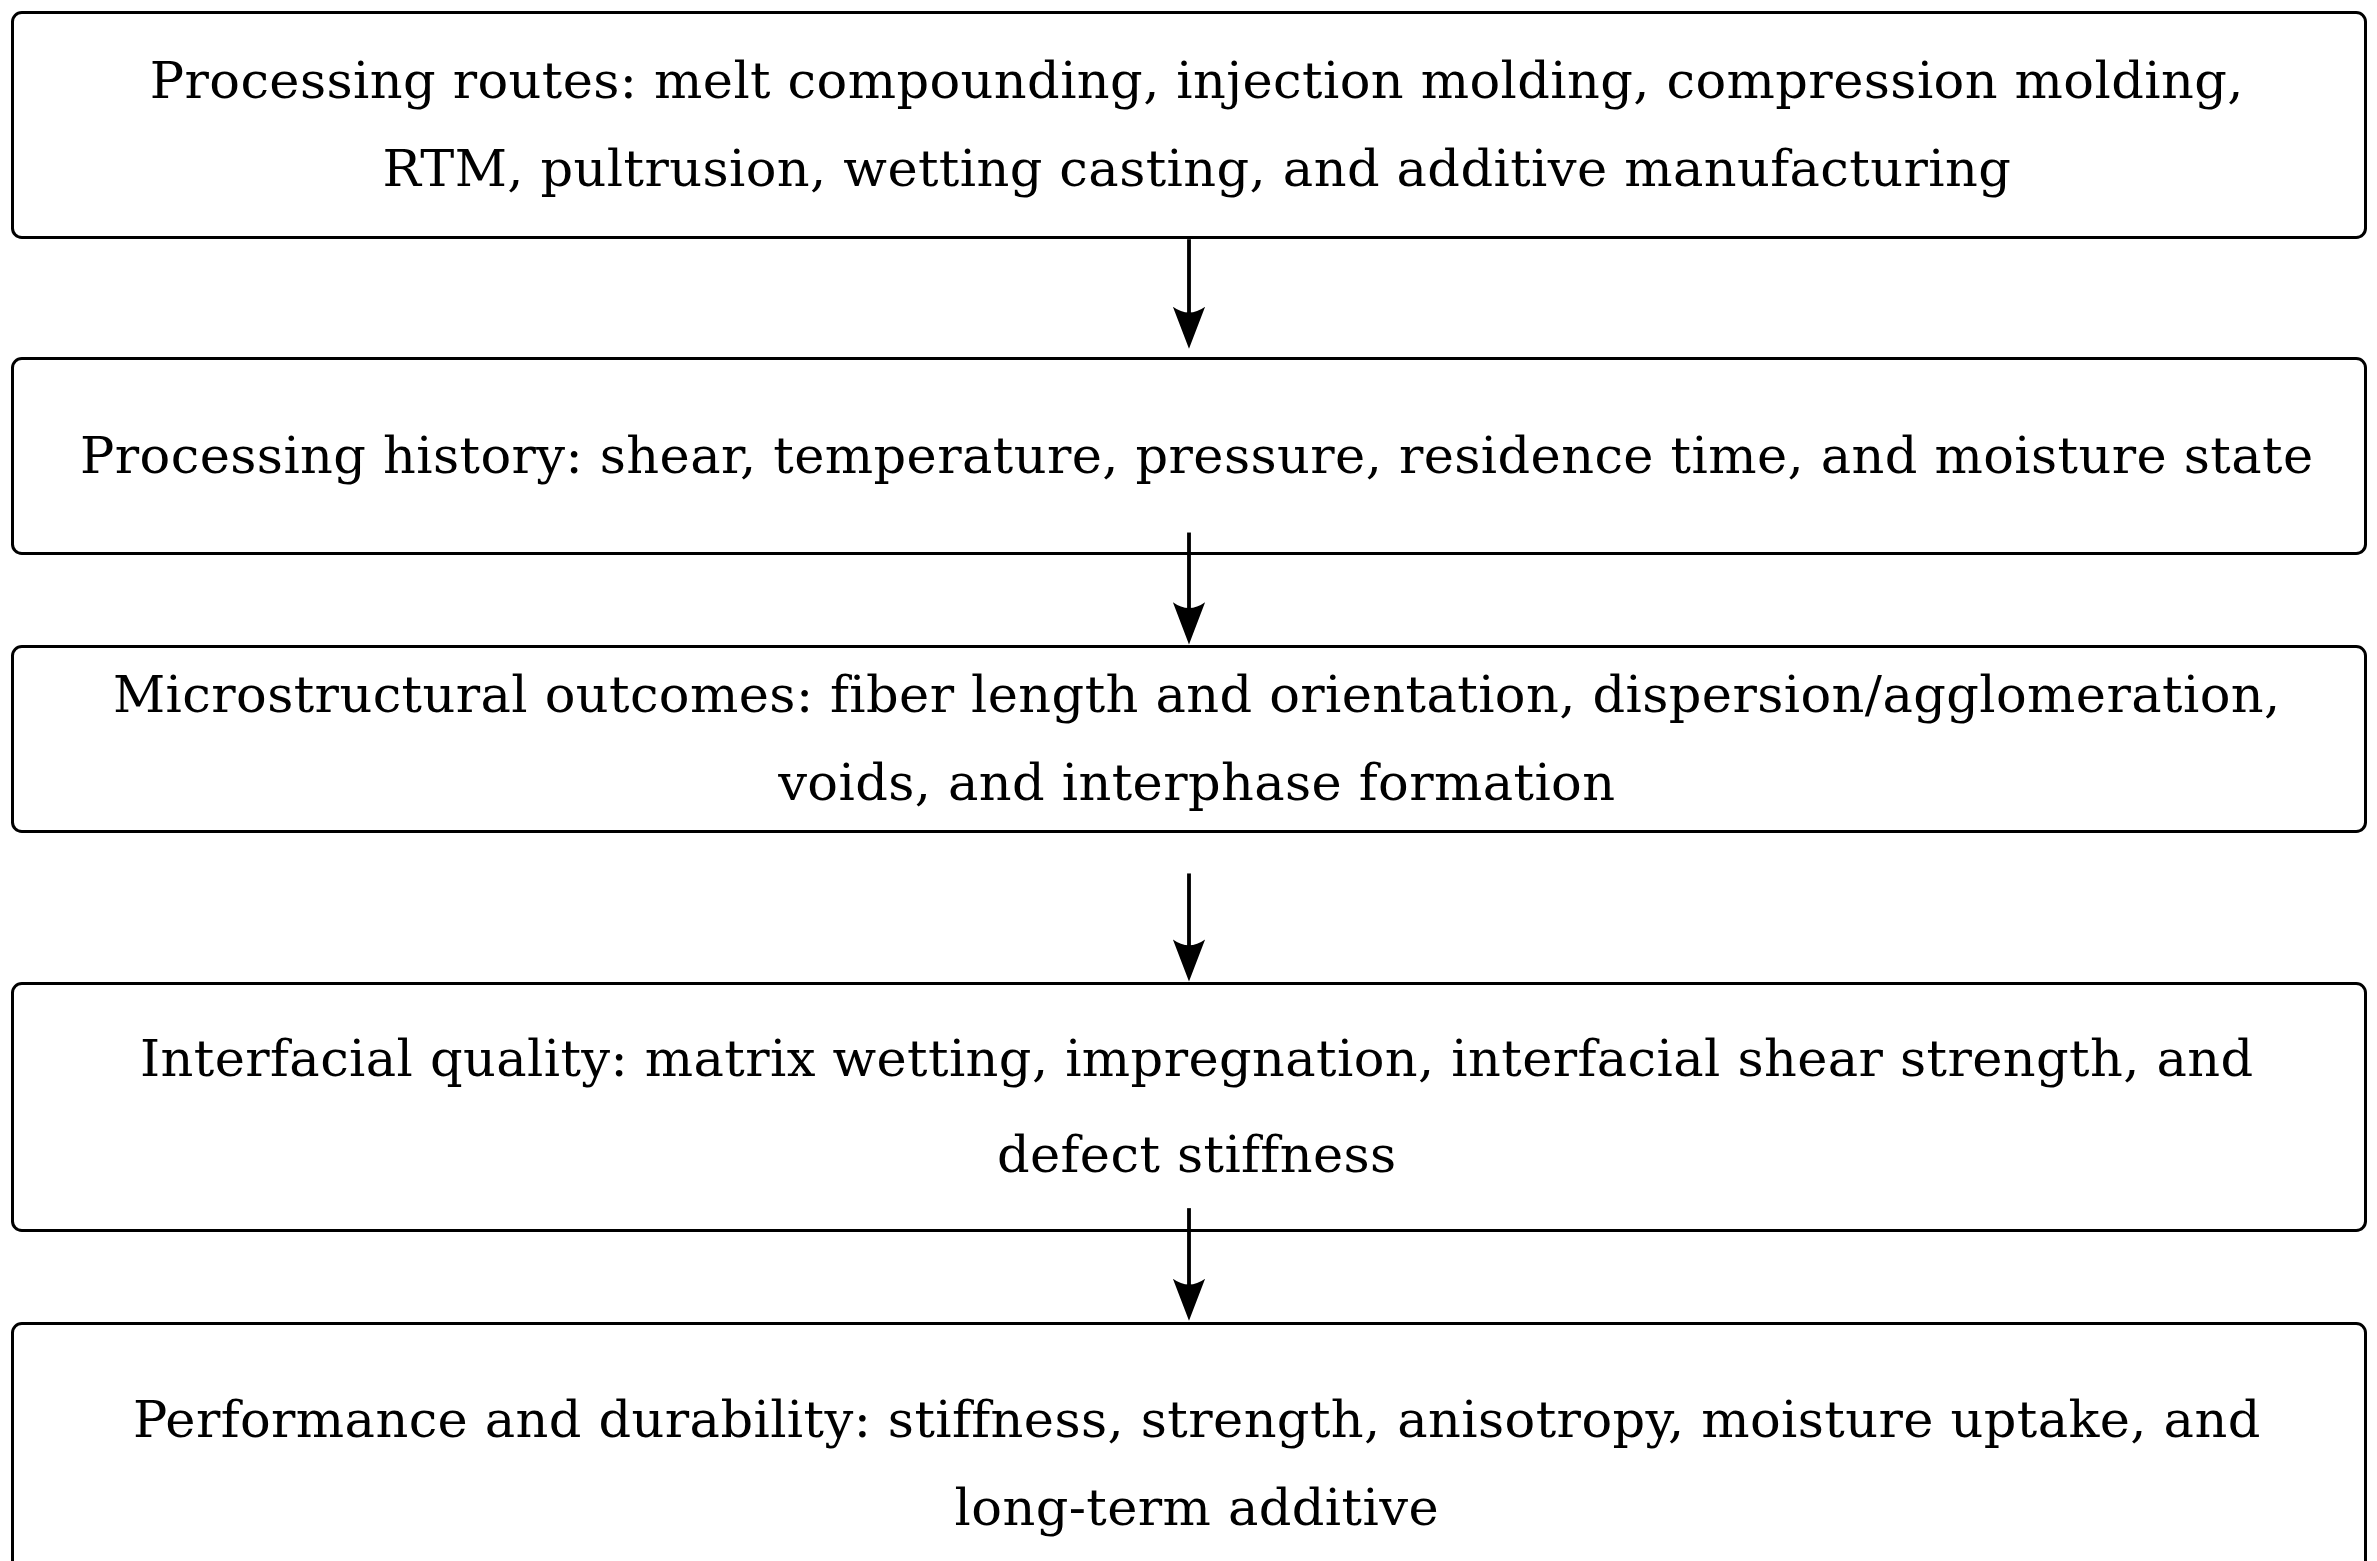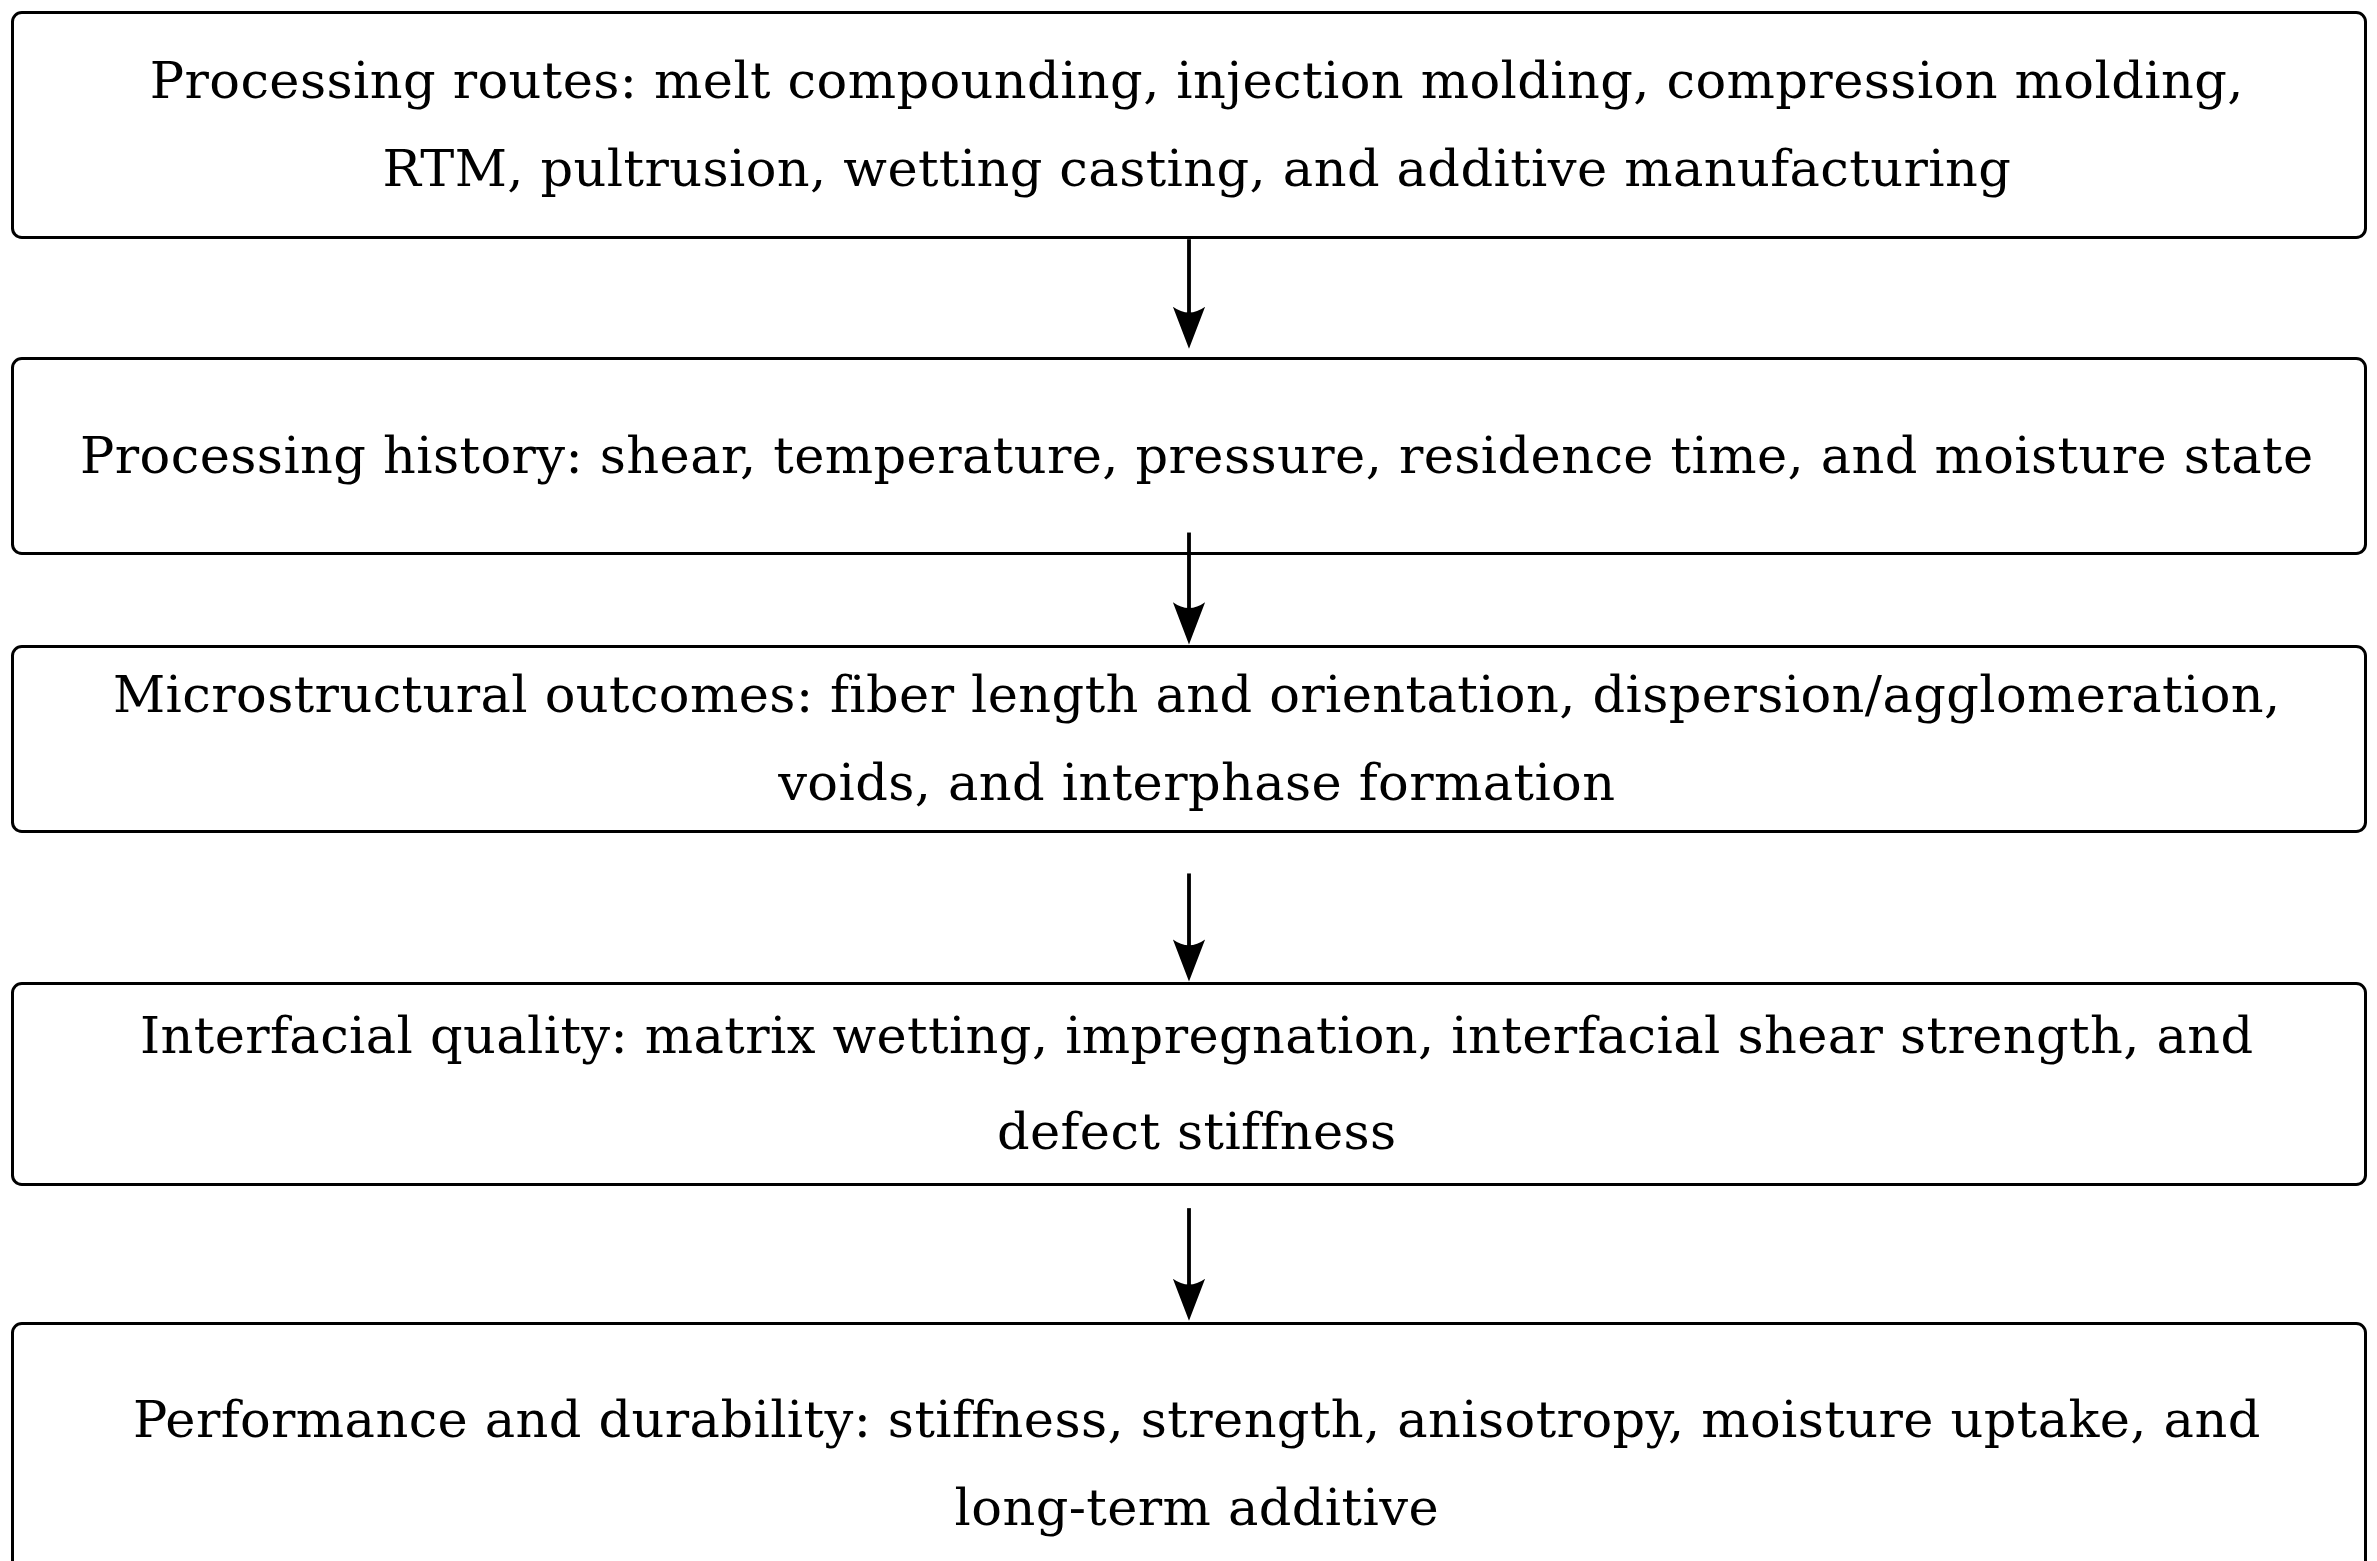--- a/index.html
+++ b/index.html
@@ -36,21 +36,21 @@
   }
   .box .line {
     font-size: 51px;
     line-height: 88px;
     letter-spacing: 0.4px;
     white-space: nowrap;
   }
   #box-1 { top: 10.8px;   height: 228px; }
   #box-2 { top: 350px;  height: 198px; margin-top: 7px; }
   #box-3 { top: 645px;  height: 188px; }
-  #box-4 { top: 982px; height: 204px; gap: 8px; }
+  #box-4 { top: 982px; height: 250px; gap: 8px; }
   #box-5 { top: 1322px; height: 284px; }
   .arrow {
     position: absolute;
     left: 1166px;
     width: 46px;
     display: block;
   }
   #arrow-1 { top: 239px;  height: 110px; }
   #arrow-2 { top: 532px;  height: 113px; }
   #arrow-3 { top: 873px; height: 109px; }

